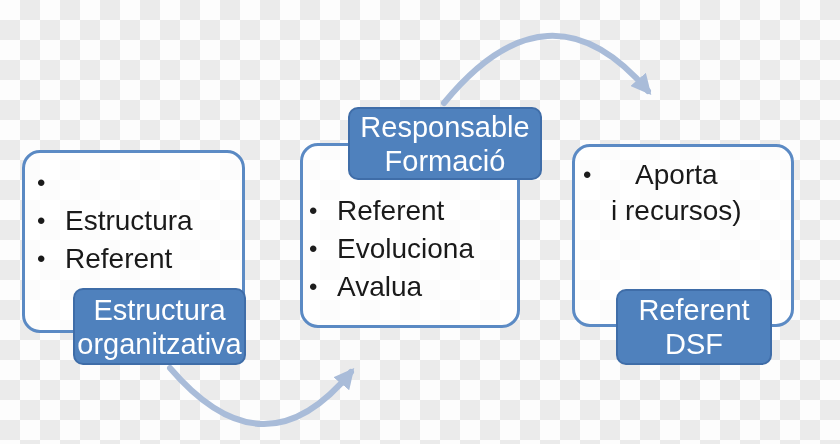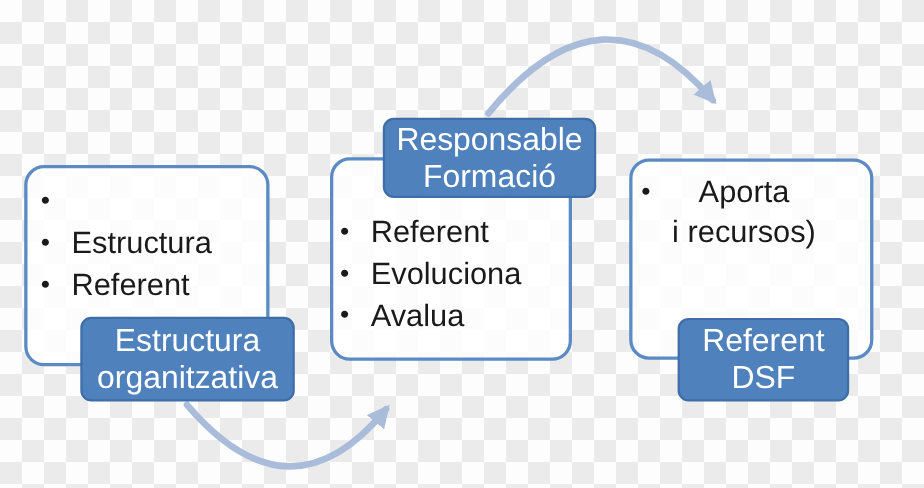--- a/index.html
+++ b/index.html
@@ -61,21 +61,21 @@
     background:var(--label-fill);
     border:2px solid var(--label-border);
     border-radius:10px;
     box-sizing:border-box;
     color:var(--label-text);
     font-size:29px;line-height:34px;
     display:flex;align-items:center;justify-content:center;
     text-align:center;
     padding:2px 6px;
   }
-  .label-left{left:73px;top:288px;width:195px;height:77px;}
+  .label-left{left:73px;top:288px;width:173px;height:77px;}
   .label-mid{left:348px;top:107px;width:194px;height:73px;}
   .label-right{left:616px;top:289px;width:156px;height:76px;}
 </style>
 </head>
 <body>
 
 <div class="canvas">
 
   <svg class="arrow-layer" width="840" height="444" viewBox="0 0 840 444">
     <defs>

